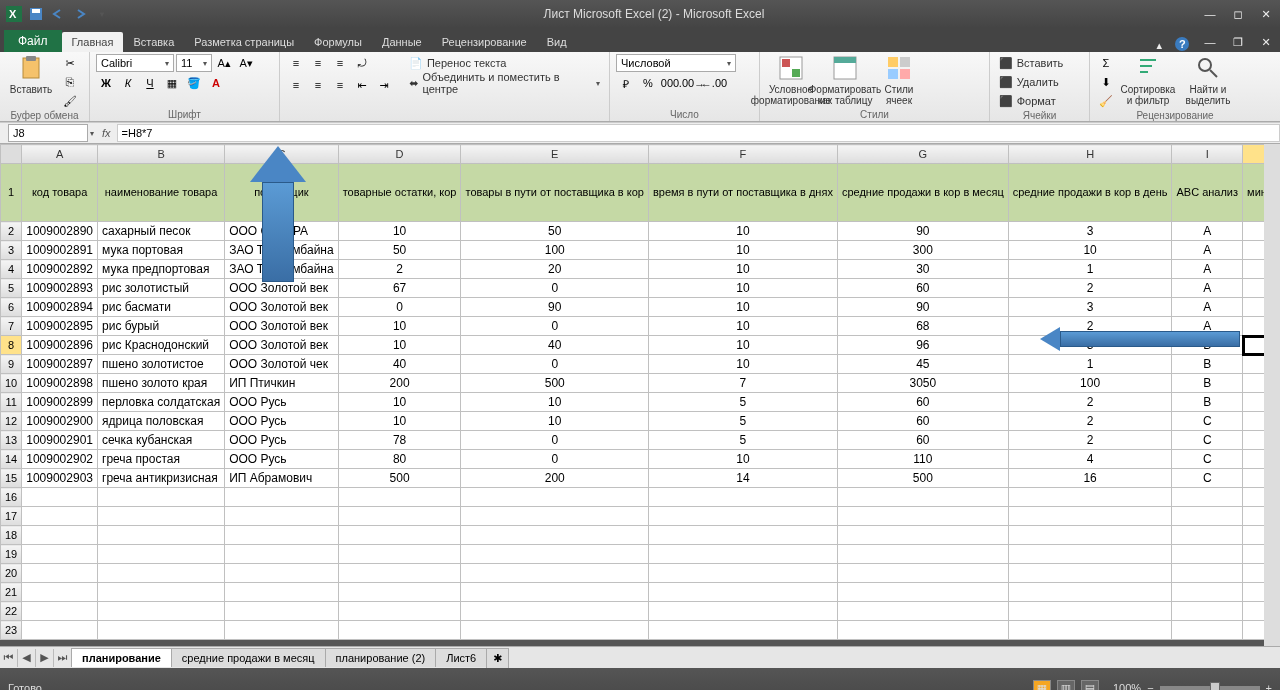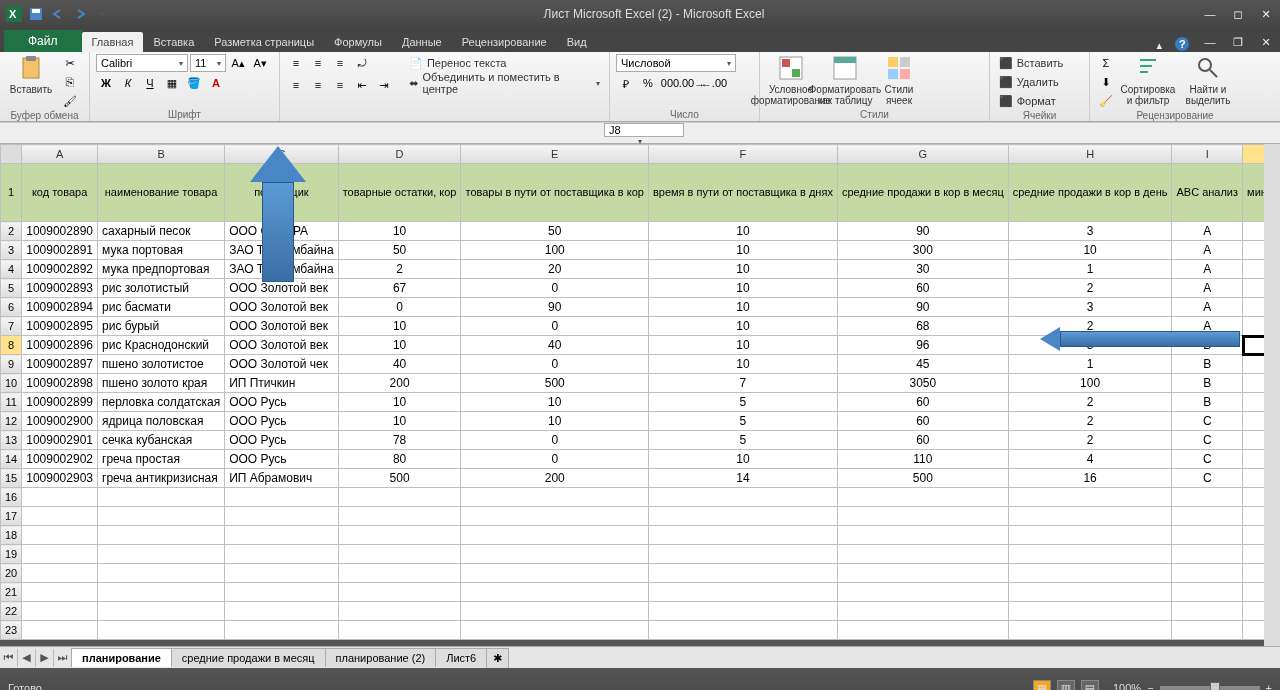--- a/index.html
+++ b/index.html
@@ -4,40 +4,40 @@
 <style>
 * { box-sizing: border-box; margin: 0; padding: 0; }
 body { font-family: "Segoe UI", Tahoma, sans-serif; font-size: 11px; background: #444; overflow: hidden; width: 1280px; height: 690px; }
 .titlebar { height: 28px; background: linear-gradient(#555,#444); display: flex; align-items: center; color: #ddd; }
 .qat { display: flex; gap: 2px; padding-left: 4px; }
 .qat-btn { width: 20px; height: 20px; display: flex; align-items: center; justify-content: center; border-radius: 2px; }
 .title-text { flex: 1; text-align: center; font-size: 12px; }
 .win-controls { display: flex; }
 .win-btn { width: 28px; height: 20px; display: flex; align-items: center; justify-content: center; color: #eee; }
 .ribbon-tabs { height: 24px; background: #444; display: flex; align-items: flex-end; padding-left: 4px; gap: 0; }
-.file-tab { background: #207245; color: #fff; padding: 4px 24px; font-size: 12px; }
+.file-tab { background: #207245; color: #fff; padding: 4px 14px; font-size: 12px; }
 .rtab { padding: 4px 10px; color: #ddd; font-size: 11px; }
 .rtab.active { background: #f1f1f1; color: #444; border-radius: 2px 2px 0 0; }
 .ribbon-tabs .spacer { flex: 1; }
 .help-btn { color: #eee; padding: 0 6px; display: flex; align-items: center; gap: 6px; }
 .ribbon { height: 70px; background: linear-gradient(#f8f8f8,#e6e6e6); border-bottom: 1px solid #aaa; display: flex; }
 .rgroup { border-right: 1px solid #ccc; padding: 2px 6px 0; display: flex; flex-direction: column; justify-content: space-between; }
 .rgroup-body { display: flex; gap: 4px; align-items: flex-start; flex:1; }
 .rgroup-label { text-align: center; font-size: 10px; color: #666; padding-bottom: 1px; }
 .big-btn { display: flex; flex-direction: column; align-items: center; justify-content: center; gap: 2px; width: 50px; font-size: 10px; color:#333; text-align:center; line-height:1.1;}
 .big-btn .icon { width: 28px; height: 28px; }
 .col3 { display: flex; flex-direction: column; gap: 1px; }
 .mini { width: 20px; height: 18px; display: flex; align-items: center; justify-content: center; font-size: 11px;}
 .font-row { display:flex; gap:2px; align-items:center; }
-.font-name { width:92px; height:18px; border:1px solid #aaa; background:#fff; font-size:11px; padding:0 4px; display:flex; align-items:center; justify-content:space-between;}
+.font-name { width:78px; height:18px; border:1px solid #aaa; background:#fff; font-size:11px; padding:0 4px; display:flex; align-items:center; justify-content:space-between;}
 .font-size { width:36px; height:18px; border:1px solid #aaa; background:#fff; font-size:11px; padding:0 4px; display:flex; align-items:center; justify-content:space-between;}
 .carety{font-size:8px;color:#555}
 .lbl-btn { display:flex; align-items:center; gap:4px; font-size:11px; color:#333; padding:1px 3px; height:18px;}
 .num-format{width:120px; height:18px; border:1px solid #aaa; background:#fff; font-size:11px; display:flex; align-items:center; justify-content:space-between; padding:0 4px;}
-.formula-bar { height: 22px; background: #eee; border-top:1px solid #ccc; border-bottom: 1px solid #aaa; display: flex; align-items: center; flex-direction: column; }
+.formula-bar { height: 22px; background: #eee; border-top:1px solid #ccc; border-bottom: 1px solid #aaa; display: flex; align-items: center; }
 .name-box { width: 80px; height: 18px; border: 1px solid #aaa; background: #fff; font-size: 11px; padding: 0 4px; display:flex; align-items:center; margin-left:8px;}
 .fx-lbl { padding: 0 6px; font-style: italic; color:#555;}
 .formula-input { flex: 1; height: 18px; border: 1px solid #ccc; background: #fff; font-size: 11px; padding: 0 4px; display:flex; align-items:center;}
 .grid-wrap { position: relative; background:#555; height: calc(690px - 28px - 24px - 70px - 22px - 22px - 22px); overflow:hidden;}
 table.grid { border-collapse: collapse; background: #fff; font-size: 12px; }
 .grid th, .grid td { border: 1px solid #c0c0c0; height: 19px; padding: 0 4px; white-space: nowrap; overflow:hidden;}
 .colhdr { background: linear-gradient(#f5f5f5,#ddd); text-align: center; font-weight: normal; color:#333; font-size:11px;}
 .colhdr.sel{background:#ffe28a;}
 .rowhdr { background: linear-gradient(#f5f5f5,#ddd); text-align: center; font-weight: normal; width: 22px; font-size:11px;}
 .rowhdr.sel{background:#ffe28a;}

